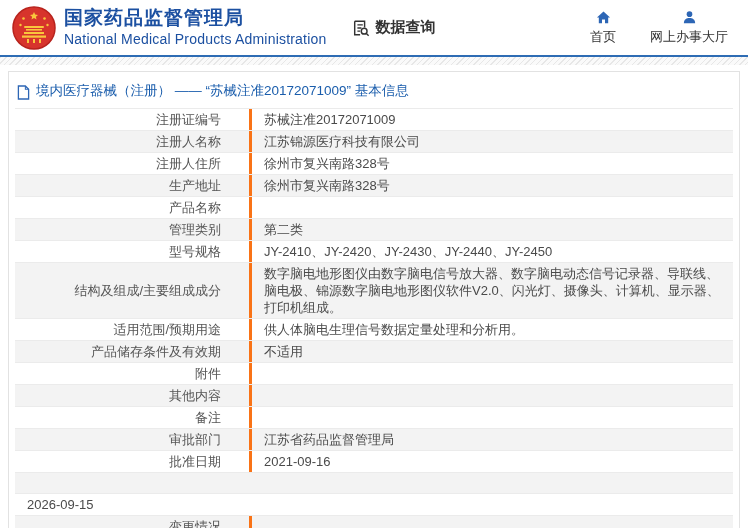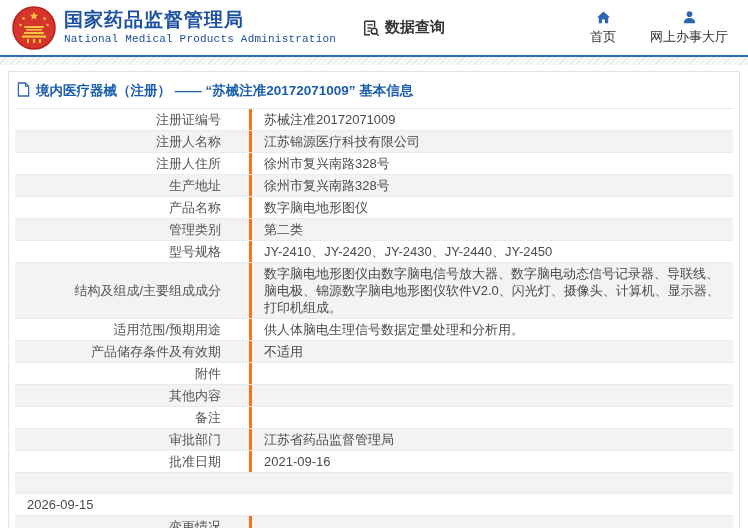--- a/index.html
+++ b/index.html
@@ -11,43 +11,43 @@
   
   .header{
     height:57px;display:flex;align-items:center;
     padding:0 10px 0 12px;background:#fff;
     border-bottom:2px solid #2e6cb4;box-sizing:border-box;
   }
   .logo-block{display:flex;align-items:center;gap:8px;cursor:pointer;}
   .emblem{width:44px;height:44px;flex:none;}
   .org-names{display:flex;flex-direction:column;line-height:1.1;}
   .org-zh{color:#1c50a1;font-size:19px;font-weight:bold;letter-spacing:1px;}
-  .org-en{color:#1c50a1;font-size:11px;margin-top:3px;letter-spacing:0.2px;font-family:Liberation Mono, monospace;}
+  .org-en{color:#1c50a1;font-size:14px;margin-top:3px;letter-spacing:0.2px;}
   .data-query{
     display:flex;align-items:center;gap:5px;margin-left:26px;
     font-size:15px;color:#333;font-weight:bold;cursor:pointer;justify-content:space-between;
   }
   .header-nav{margin-left:auto;display:flex;gap:34px;padding-right:10px;}
   .nav-item{
     display:flex;flex-direction:column;align-items:center;gap:3px;
     font-size:13px;color:#333;cursor:pointer;text-align:center;
   }
   
   .stripe-band{
     height:8px;
     background:repeating-linear-gradient(135deg,#e7e7e7 0px,#e7e7e7 1px,#fafafa 1px,#fafafa 4px);
   }
   
   .panel{
     margin:6px 8px 0 8px;border:1px solid #e2e2e2;background:#fff;
   }
   .panel-title{
-    display:flex;align-items:flex-start;gap:6px;
+    display:flex;align-items:flex-end;gap:6px;
     padding:10px 8px 8px 8px;
-    color:#1a5dac;font-size:13.5px;font-weight:bold;
+    color:#1a5dac;font-size:13.5px;font-weight:normal;
   }
   .info-table{margin:0 6px 8px 6px;}
   .info-row{display:flex;border-top:1px solid #ebebeb;min-height:21px;box-sizing:border-box;}
   .info-row:last-child{border-bottom:1px solid #ebebeb;}
   .info-row.shaded{background:#f3f3f3;}
   .row-label{
     width:237px;flex:none;box-sizing:border-box;
     display:flex;justify-content:flex-end;align-items:center;gap:4px;
     text-align:right;padding:2px 28px 2px 0;
     color:#555;font-size:13px;line-height:17px;
@@ -168,21 +168,20 @@
 
       <span>生产地址</span>
     </div>
     <div class="row-value">徐州市复兴南路328号</div>
   </div>
       <div class="info-row">
     <div class="row-label">
 
       <span>产品名称</span>
     </div>
-    <div class="row-value">数字脑电地形图仪</div>
   </div>
       <div class="info-row shaded">
     <div class="row-label">
 
       <span>管理类别</span>
     </div>
     <div class="row-value">第二类</div>
   </div>
       <div class="info-row">
     <div class="row-label">

